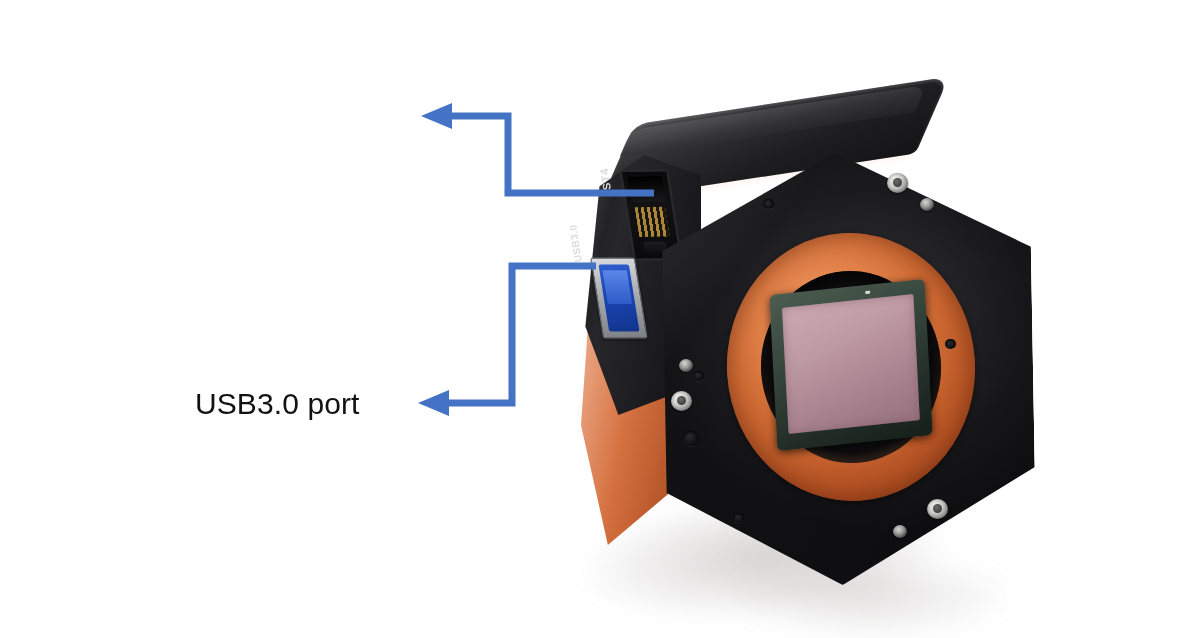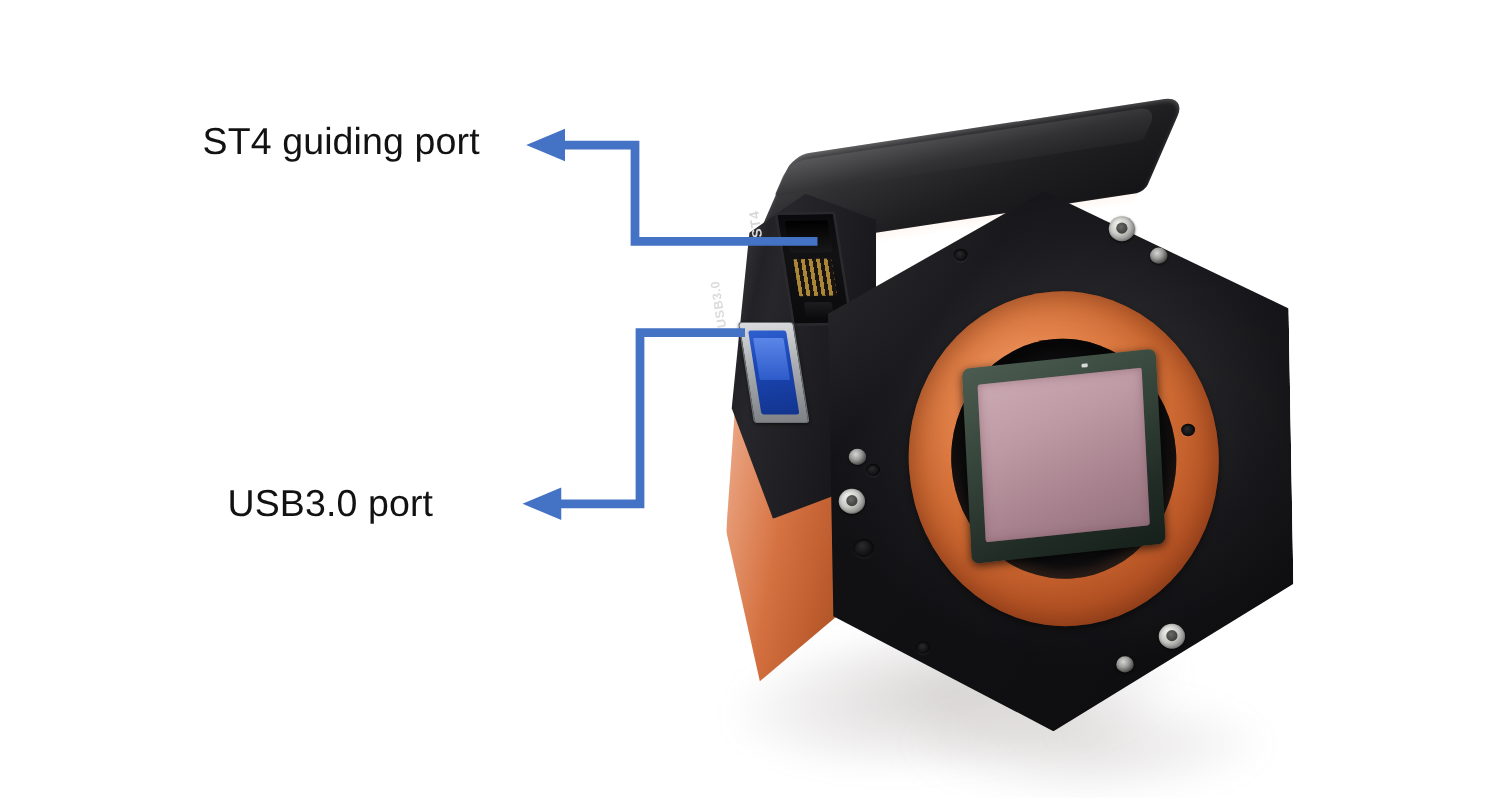--- a/index.html
+++ b/index.html
@@ -4,21 +4,21 @@
 <style>
   html,body{margin:0;padding:0;background:#fff;}
   body{width:1198px;height:638px;overflow:hidden;
        font-family:"Liberation Sans","DejaVu Sans",sans-serif;}
   #stage{position:relative;width:1198px;height:638px;background:#ffffff;}
 
   
   .label{position:absolute;color:#121212;font-size:30px;line-height:34px;
          letter-spacing:.1px;white-space:nowrap;font-weight:400;}
   #label-st4{left:162px;top:97px;}
-  #label-usb{left:182px;top:387px;}
+  #label-usb{left:195px;top:387px;}
 
   
   #arrows{position:absolute;left:0;top:0;width:1198px;height:638px;}
 
   
   #camera{position:absolute;left:575px;top:95px;width:470px;height:490px;}
 
   
   .ground-shadow{position:absolute;left:10px;top:400px;width:360px;height:120px;
     background:radial-gradient(ellipse at 50% 50%,rgba(120,110,108,.30) 0%,
@@ -213,16 +213,15 @@
     <g fill="none" stroke="#4472C4" stroke-width="7" stroke-linecap="butt" stroke-linejoin="miter">
 
       <path d="M 654 193 L 508 193 L 508 116 L 443 116"></path>
 
       <path d="M 596 266 L 512 266 L 512 403 L 440 403"></path>
     </g>
     <polygon points="421,116 452,103 452,129" fill="#4472C4"></polygon>
     <polygon points="418,403 449,390 449,416" fill="#4472C4"></polygon>
   </svg>
 
-  <div id="label-st4" class="label">ST4 guiding port</div>
   <div id="label-usb" class="label">USB3.0 port</div>
 
 </div>
 
 </body></html>

